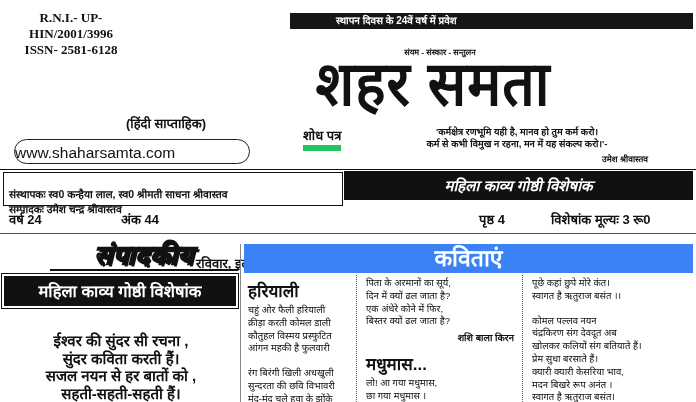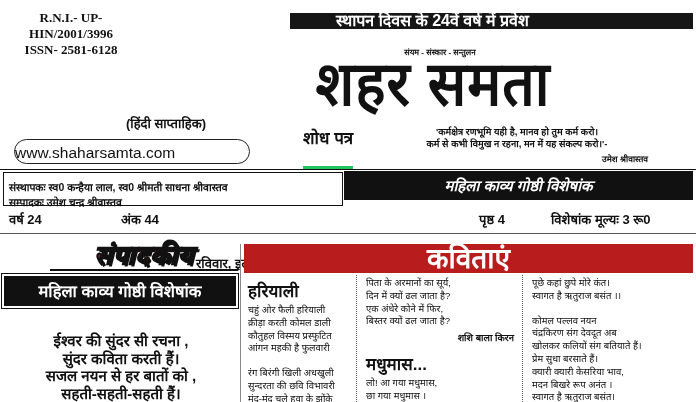--- a/index.html
+++ b/index.html
@@ -8,40 +8,40 @@
     background:#ffffff;color:#111;
     font-family:"Liberation Sans","DejaVu Sans",sans-serif;
   }
   .abs{position:absolute;}
   
   .rni{left:6px;top:10px;width:130px;text-align:center;
        font-family:"Liberation Serif","DejaVu Serif",serif;
        font-weight:bold;font-size:13px;line-height:16px;}
   
   .topbar{left:290px;top:13px;width:403px;height:16px;background:#161616;color:#fff;
-          font-size:16px;font-weight:bold;line-height:16px;text-align:left;
+          font-size:10px;font-weight:bold;line-height:16px;text-align:left;
           padding-left:46px;box-sizing:border-box;}
   .motto{left:368px;top:46px;width:144px;text-align:center;font-size:8px;font-weight:bold;}
   
   .masthead{left:228px;top:46px;width:410px;text-align:center;
             font-size:57px;font-weight:bold;letter-spacing:1px;line-height:70px;
             transform:scaleY(1.08);transform-origin:top;}
   .weekly{left:94px;top:114px;width:144px;text-align:center;font-size:13px;font-weight:bold;}
-  .shodh{left:303px;top:126px;font-size:17px;font-weight:bold;
-         border-bottom:4px solid #22c55e;padding-bottom:17px;}
+  .shodh{left:303px;top:126px;font-size:13px;font-weight:bold;
+         border-bottom:6px solid #22c55e;padding-bottom:1px;}
   .quote{left:382px;top:126px;width:270px;text-align:center;
          font-size:9.5px;font-weight:bold;line-height:12px;}
   .quote-author{text-align:right;font-size:8.5px;margin-top:3px;padding-right:4px;}
   .webpill{left:14px;top:139px;width:236px;height:25px;border:1.5px solid #222;
            border-radius:14px;text-align:left;font-size:15.5px;line-height:25px;
            box-sizing:border-box;background:#fff;}
   .rule-a{left:0;top:169px;width:696px;border-top:1.5px solid #111;}
   
   .founders{left:3px;top:172px;width:340px;height:34px;border:1px solid #111;
-            box-sizing:border-box;padding:7px 5px;font-size:10.5px;font-weight:bold;
+            box-sizing:border-box;padding:14px 5px;font-size:10.5px;font-weight:bold;
             line-height:15px;}
   .special-banner{left:344px;top:171px;width:349px;height:29px;background:#111;color:#fff;
                   font-size:15px;font-weight:bold;font-style:italic;text-align:center;
                   line-height:29px;}
   
   .date-item{top:210px;font-size:13px;font-weight:bold;white-space:nowrap;}
   .d-year{left:9px;}  .d-issue{left:121px;} .d-date{left:196px;margin-top:44px;}
   .d-page{left:479px;} .d-price{left:551px;}
   .rule-b{left:0;top:233px;width:696px;border-top:1.5px solid #555;}
   
@@ -51,22 +51,22 @@
                line-height:26px;color:#b91c1c;-webkit-text-stroke:1.4px #111;
                text-shadow:2px 2px 0 #111;letter-spacing:1px;}
   .ed-banner{margin-top:5px;margin-right:2px;background:#111;color:#fff;
              font-size:16.5px;font-weight:bold;text-align:center;padding:3px 0 4px;
              outline:1.5px solid #111;outline-offset:2px;}
   .ed-poem{margin-top:26px;text-align:center;font-size:15px;font-weight:bold;
            line-height:17.5px;}
   .vdiv{left:240px;top:244px;height:158px;border-left:1px solid #888;}
   
   .poems{left:244px;top:244px;width:449px;}
-  .poems-header{background:#b91c1c;color:#fff;height:29px;line-height:29px;text-align:center;
-                font-size:28px;font-weight:bold;}
+  .poems-header{background:#3b82f6;color:#fff;height:29px;line-height:29px;text-align:center;
+                font-size:23px;font-weight:bold;}
   .cols{display:flex;margin-top:2px;}
   .colA{width:112px;padding:3px 2px 0 4px;box-sizing:border-box;}
   .colB{width:166px;border-left:1px dotted #555;padding:2px 6px 0 9px;box-sizing:border-box;}
   .colC{flex:1;border-left:1px dotted #555;padding:2px 4px 0 9px;box-sizing:border-box;}
   .poem-title{font-size:17px;font-weight:bold;margin:1px 0 2px;}
   .pline{font-size:9.5px;line-height:12.8px;white-space:nowrap;}
   .gap{height:12px;}
   .attrib{text-align:right;font-size:9.5px;font-weight:bold;margin:3px 2px 8px 0;}
 </style>
 </head>

